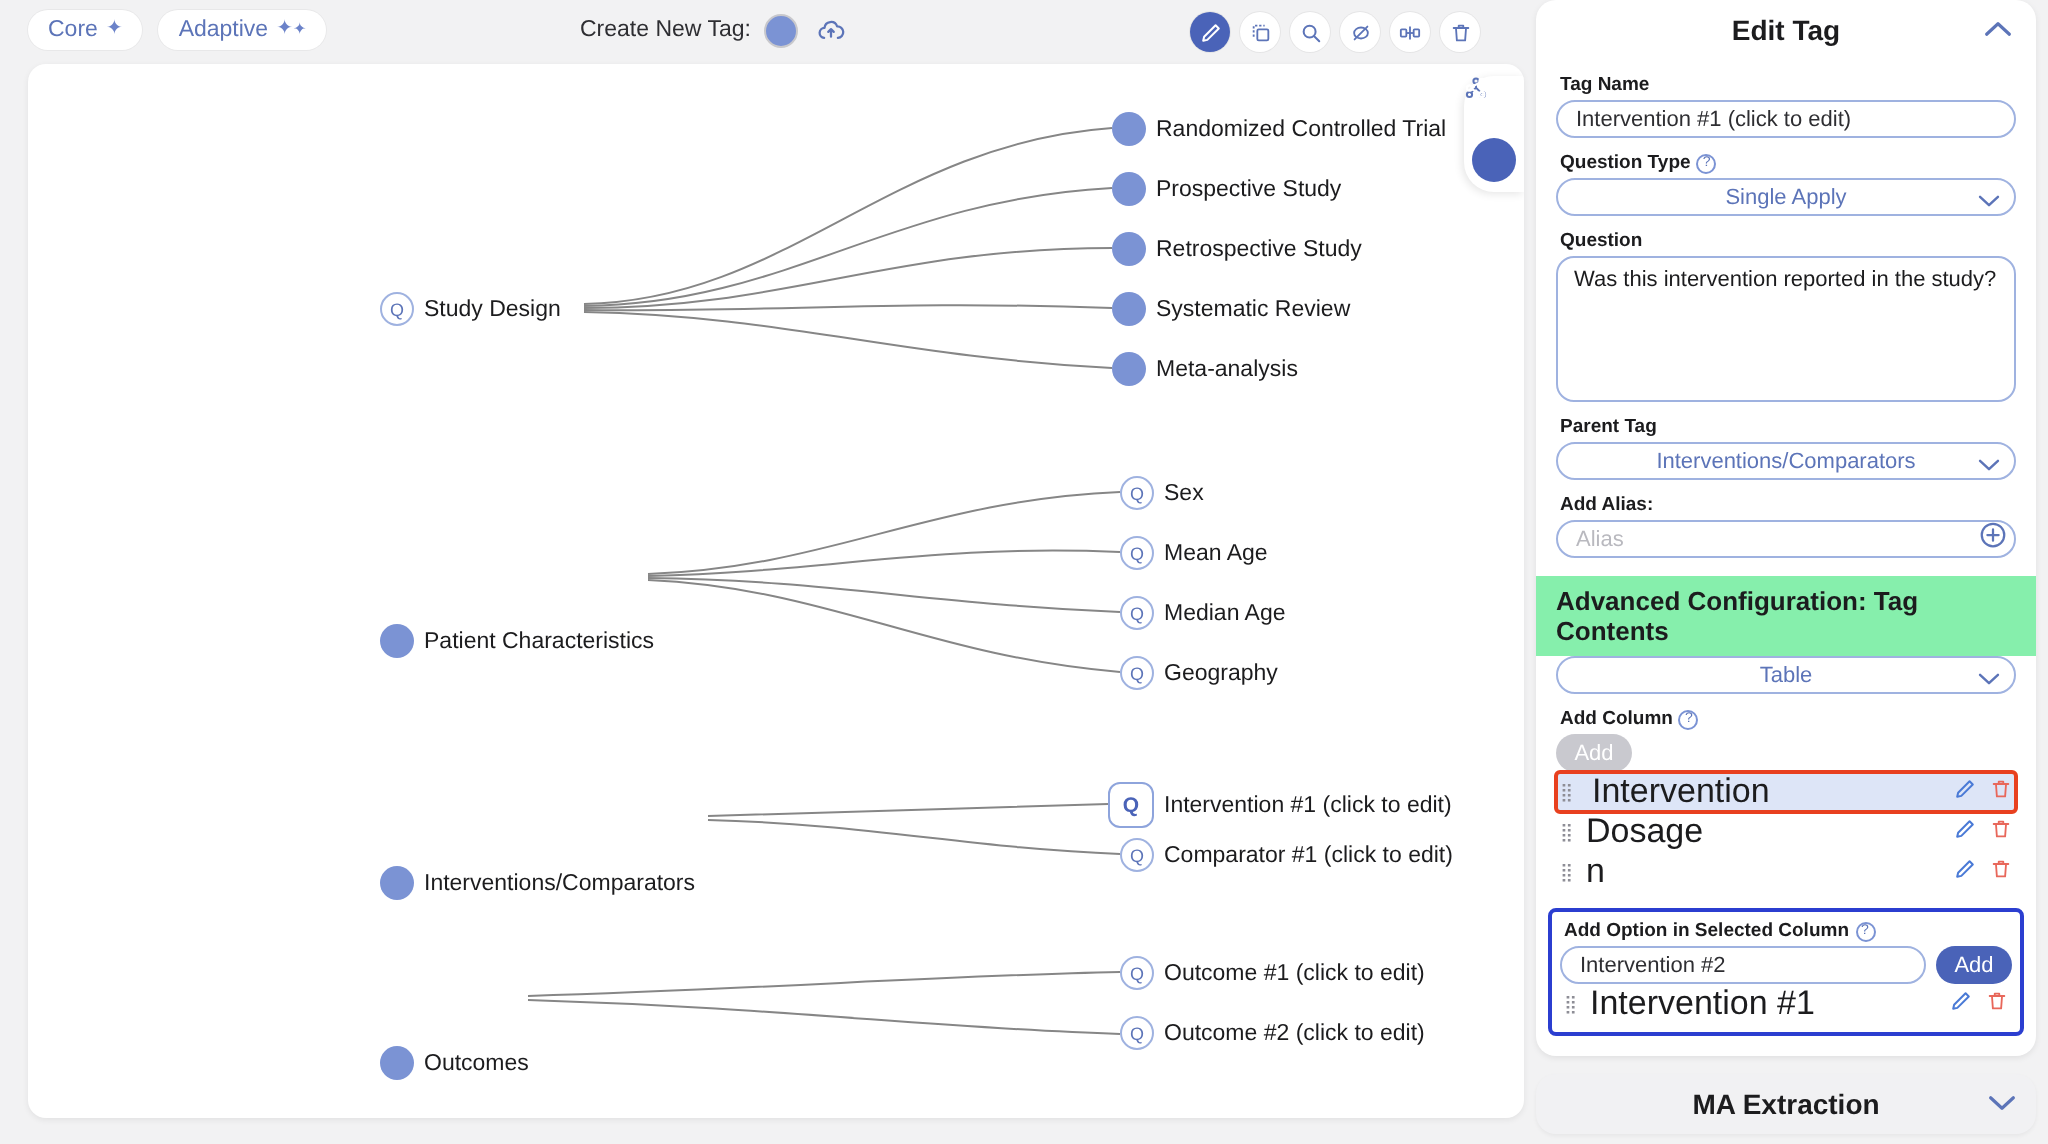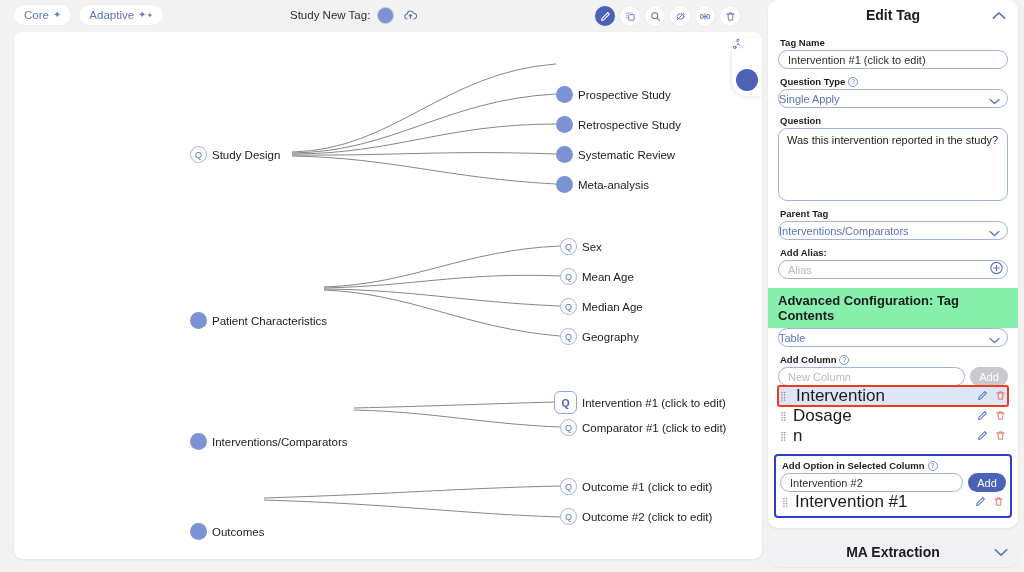--- a/index.html
+++ b/index.html
@@ -134,21 +134,21 @@
 
   .pill-input {
     height: 19px; border: 1px solid #9fb2e0; border-radius: 10px;
     background: #ffffff; display: flex; align-items: center;
     padding: 0 9px; font-size: 11px; color: #2e2e32; cursor: text;
   }
   .pill-input.muted { color: #b9b9bf; }
   .pill-select {
     height: 19px; border: 1px solid #9fb2e0; border-radius: 10px;
     background: #ffffff; display: flex; align-items: center;
-    justify-content: flex-start; position: relative;
+    justify-content: center; position: relative;
     font-size: 11px; color: #5c74b8; cursor: pointer;
   }
   .pill-select .chev-s { position: absolute; right: 7px; top: 5px; }
 
   .textarea-box {
     border: 1px solid #9fb2e0; border-radius: 9px;
     background: #ffffff; height: 73px; padding: 5px 8px;
     font-size: 11px; color: #1c1c1e; cursor: text;
   }
 
@@ -216,21 +216,21 @@
         <span>Core</span>
         <span class="spark">✦</span>
       </div>
       <div class="tabpill">
         <span>Adaptive</span>
         <span class="spark">✦<span class="spark sm">✦</span></span>
       </div>
     </div>
 
     <div class="createtag">
-      <span>Study New Tag:</span>
+      <span>Create New Tag:</span>
       <span class="newtag-swatch"></span>
       <span class="cloud-btn">
         <svg width="15" height="15" viewBox="0 0 24 24" fill="none" stroke="#5c74b8" stroke-width="1.8" stroke-linecap="round" stroke-linejoin="round">
           <path d="M6.5 17.5a4 4 0 01.3-7.98 5.2 5.2 0 0110.1-1.2A3.8 3.8 0 1117.5 17.5"></path>
           <path d="M12 16.5V10.5M12 10.5l-2.2 2.2M12 10.5l2.2 2.2"></path>
         </svg>
       </span>
     </div>
 
     <div class="tool-cluster">
@@ -307,20 +307,24 @@
     </div>
     <div class="node" style="left:176px; top:401px;">
       <span class="dot-filled"></span>
       <span class="node-label">Interventions/Comparators</span>
     </div>
     <div class="node" style="left:176px; top:491px;">
       <span class="dot-filled"></span>
       <span class="node-label">Outcomes</span>
     </div>
 
+    <div class="node" style="left:542px; top:24px;">
+      <span class="dot-filled"></span>
+      <span class="node-label">Randomized Controlled Trial</span>
+    </div>
     <div class="node" style="left:542px; top:54px;">
       <span class="dot-filled"></span>
       <span class="node-label">Prospective Study</span>
     </div>
     <div class="node" style="left:542px; top:84px;justify-content:center;">
       <span class="dot-filled"></span>
       <span class="node-label">Retrospective Study</span>
     </div>
     <div class="node" style="left:542px; top:114px;">
       <span class="dot-filled"></span>
@@ -447,21 +451,20 @@
               <path d="M1.5 2L8 8l6.5-6"></path>
             </svg>
         </span>
       </div>
 
       <div class="f-label">
         <span>Add Column</span>
         <span class="help-q">?</span>
       </div>
       <div class="addcol-row">
-        <div class="pill-input muted">New Column</div>
         <div class="btn-add">Add</div>
       </div>
 
       <div>
         <div class="list-row selected">
           <span class="grip">⣿</span>
           <span class="rowtext">Intervention</span>
           <span class="acts">
             <span>
               <svg width="11" height="11" viewBox="0 0 24 24" fill="none" stroke="#4a7ad6" stroke-width="2.2" stroke-linecap="round" stroke-linejoin="round">

